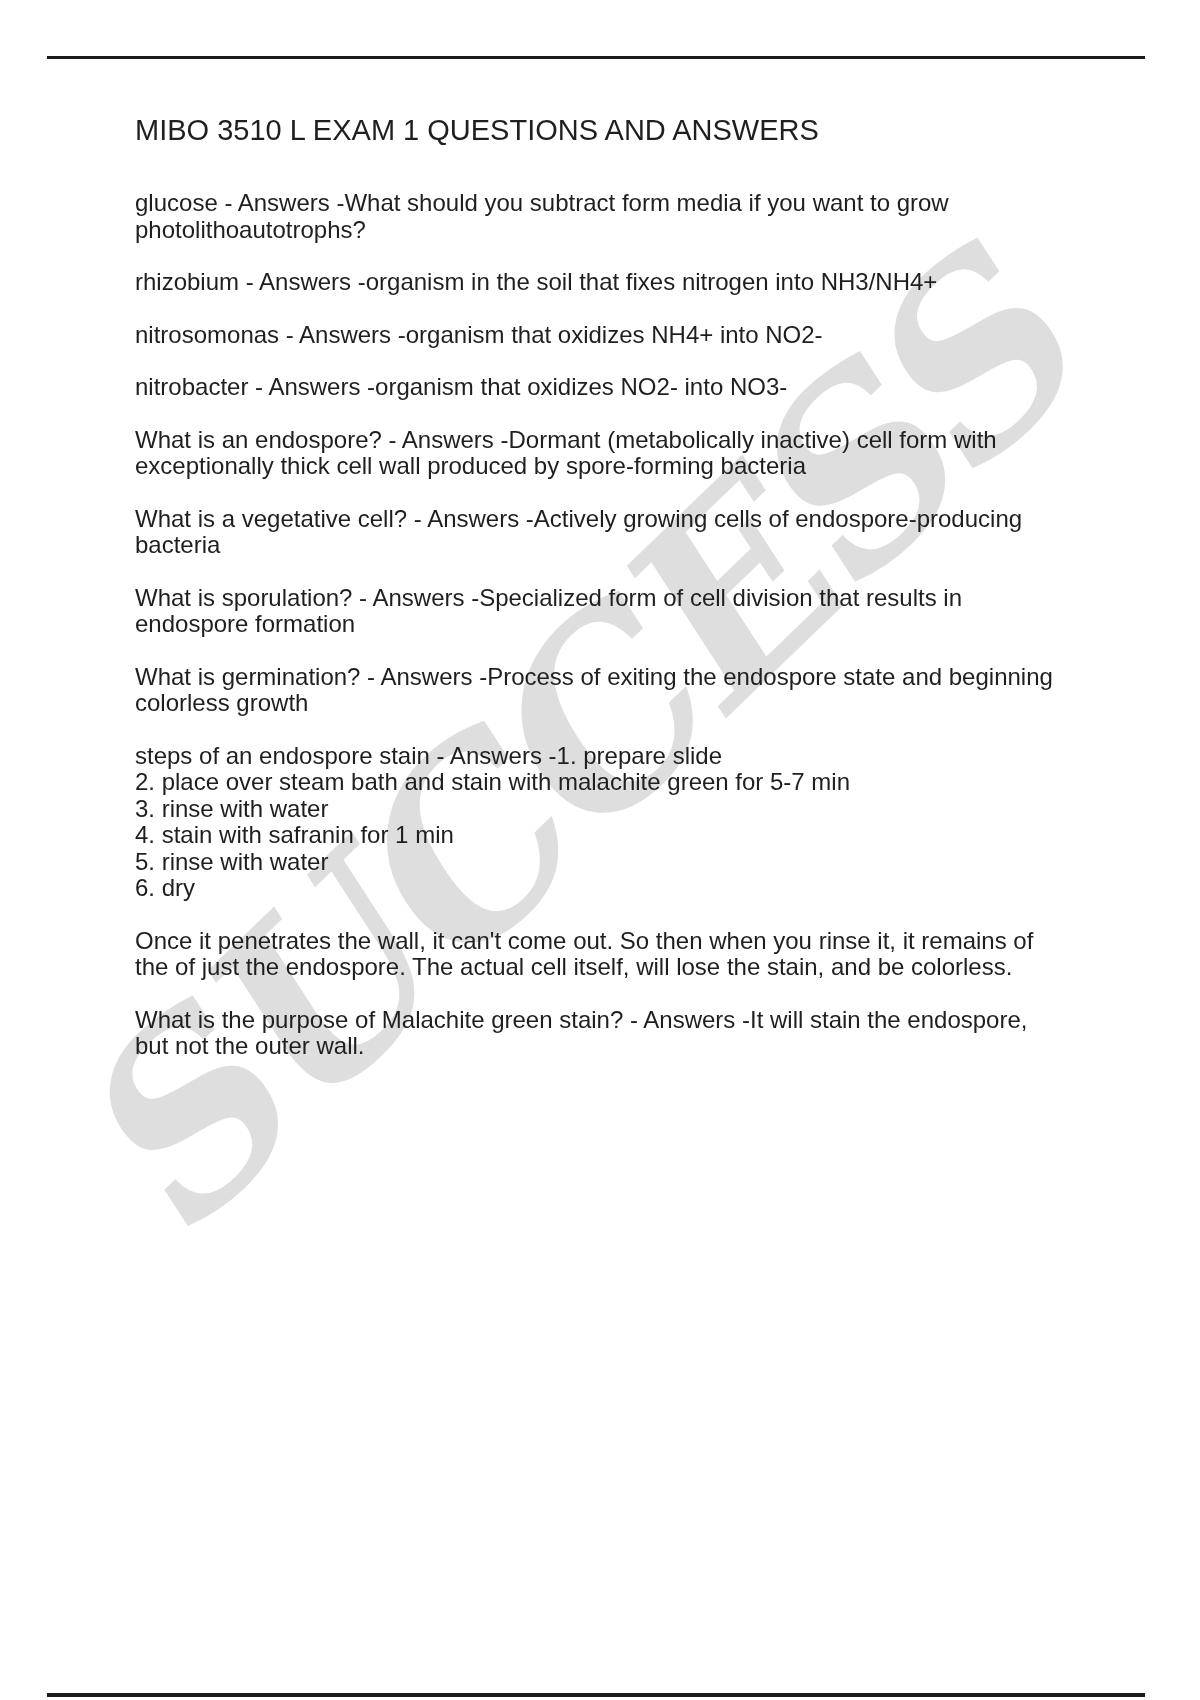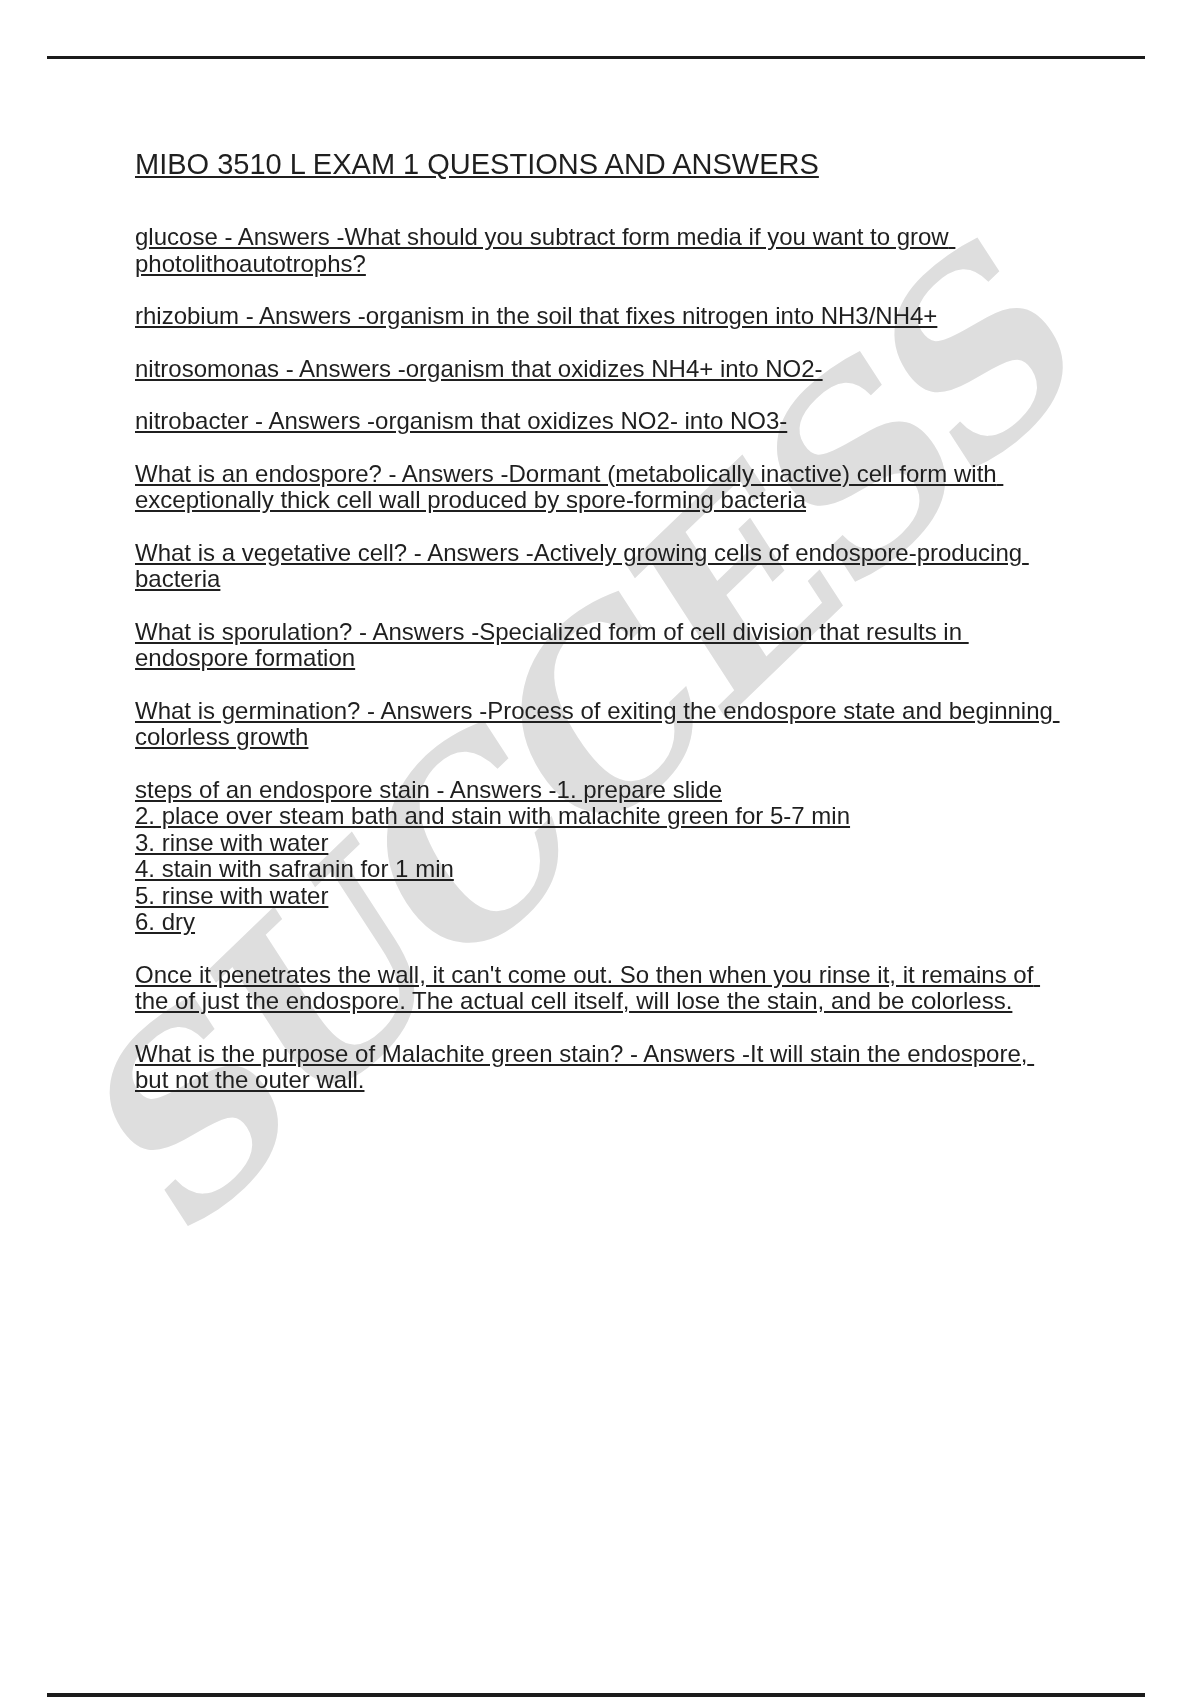--- a/index.html
+++ b/index.html
@@ -41,25 +41,24 @@
     font-size: 245px;
     letter-spacing: -8px;
     color: #dedede;
     white-space: nowrap;
     z-index: 0;
     user-select: none;
   }
   .content {
     position: absolute;
     left: 135px;
-    top: 146px;
+    top: 112px;
     width: 932px;
     z-index: 1;
     color: #1f1f1f;
-    text-decoration: underline;
   }
   .title {
     font-size: 29px;
     font-weight: 400;
     line-height: 36px;
     margin: 0 0 42px 0;
     color: #1f1f1f;
   }
   .para {
     font-size: 24px;

